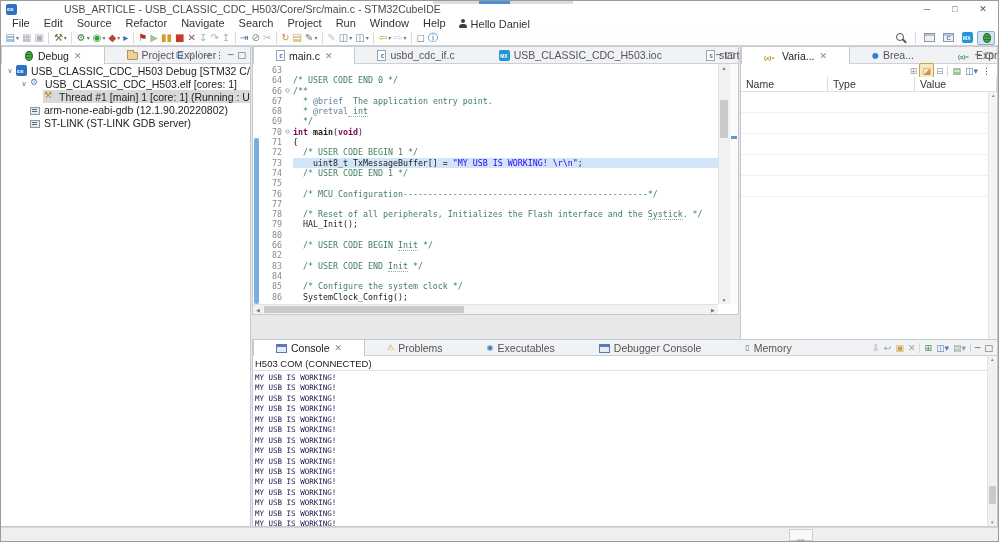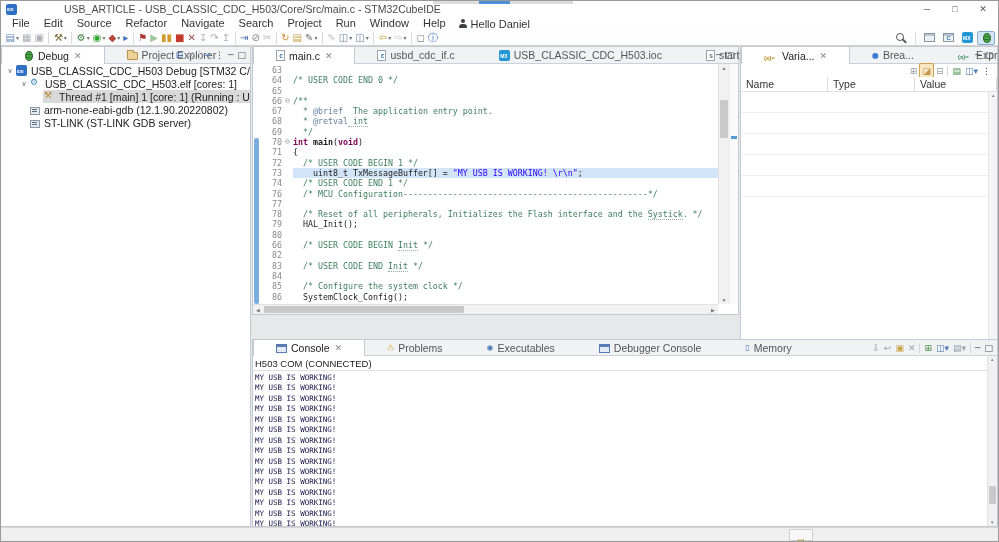--- a/index.html
+++ b/index.html
@@ -395,30 +395,30 @@
         <span class="viewbar" id="editor-viewbar">
             <span class="vbi" style="color: rgb(85, 85, 85);">─</span>
             <span class="vbi" style="color: rgb(85, 85, 85);">□</span>
           </span>
       </div>
       <div id="code-area">
         <div class="range-bar"></div>
         <div id="code-lines">
             <div class="cl"><span class="ln">63</span><span class="fold"></span><span class="ct"></span></div>
             <div class="cl"><span class="ln">64</span><span class="fold"></span><span class="ct"><span class="tok-c">/* USER CODE END 0 */</span></span></div>
-            <div class="cl"><span class="ln">65</span><span class="fold"></span><span class="ct"></span></div>
             <div class="cl"><span class="ln">66</span><span class="fold">⊖</span><span class="ct"><span class="tok-c">/**</span></span></div>
             <div class="cl"><span class="ln">67</span><span class="fold"></span><span class="ct"><span class="tok-c">  * </span><span class="tok-d">@brief</span><span class="tok-c">  The application entry point.</span></span></div>
             <div class="cl"><span class="ln">68</span><span class="fold"></span><span class="ct"><span class="tok-c">  * </span><span class="tok-d">@retval</span><span class="tok-cu"> int</span></span></div>
             <div class="cl"><span class="ln">69</span><span class="fold"></span><span class="ct"><span class="tok-c">  */</span></span></div>
             <div class="cl"><span class="ln">70</span><span class="fold">⊖</span><span class="ct"><span class="tok-k">int</span><span> </span><span class="tok-f">main</span><span>(</span><span class="tok-k">void</span><span>)</span></span></div>
             <div class="cl"><span class="ln">71</span><span class="fold"></span><span class="ct"><span>{</span></span></div>
             <div class="cl"><span class="ln">72</span><span class="fold"></span><span class="ct"><span class="tok-c">  /* USER CODE BEGIN 1 */</span></span></div>
             <div class="cl hl"><span class="ln">73</span><span class="fold"></span><span class="ct"><span>    uint8_t TxMessageBuffer[] = </span><span class="tok-s">"MY USB IS WORKING! \r\n"</span><span>;</span></span></div>
             <div class="cl"><span class="ln">74</span><span class="fold"></span><span class="ct"><span class="tok-c">  /* USER CODE END 1 */</span></span></div>
+            <div class="cl"><span class="ln">75</span><span class="fold"></span><span class="ct"></span></div>
             <div class="cl"><span class="ln">76</span><span class="fold"></span><span class="ct"><span class="tok-c">  /* MCU Configuration-------------------------------------------------*/</span></span></div>
             <div class="cl"><span class="ln">77</span><span class="fold"></span><span class="ct"></span></div>
             <div class="cl"><span class="ln">78</span><span class="fold"></span><span class="ct"><span class="tok-c">  /* Reset of all peripherals, Initializes the Flash interface and the </span><span class="tok-cu">Systick</span><span class="tok-c">. */</span></span></div>
             <div class="cl"><span class="ln">79</span><span class="fold"></span><span class="ct"><span>  HAL_Init();</span></span></div>
             <div class="cl"><span class="ln">80</span><span class="fold"></span><span class="ct"></span></div>
             <div class="cl"><span class="ln">66</span><span class="fold"></span><span class="ct"><span class="tok-c">  /* USER CODE BEGIN </span><span class="tok-cu">Init</span><span class="tok-c"> */</span></span></div>
             <div class="cl"><span class="ln">82</span><span class="fold"></span><span class="ct"></span></div>
             <div class="cl"><span class="ln">83</span><span class="fold"></span><span class="ct"><span class="tok-c">  /* USER CODE END </span><span class="tok-cu">Init</span><span class="tok-c"> */</span></span></div>
             <div class="cl"><span class="ln">84</span><span class="fold"></span><span class="ct"></span></div>
             <div class="cl"><span class="ln">85</span><span class="fold"></span><span class="ct"><span class="tok-c">  /* Configure the system clock */</span></span></div>

